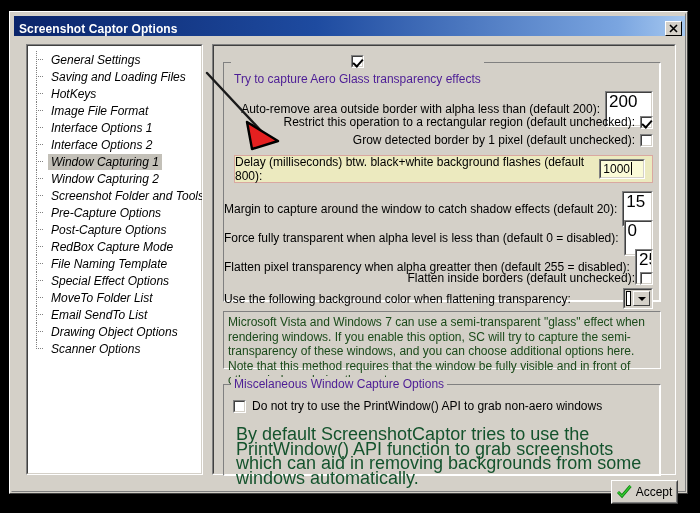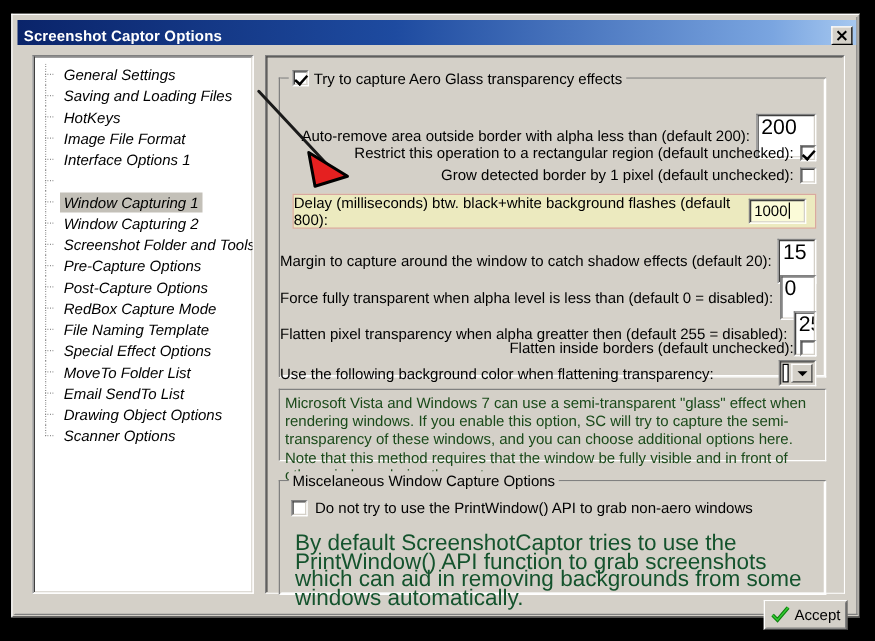--- a/index.html
+++ b/index.html
@@ -177,26 +177,27 @@
     border-top-color: #d4d0c8;
     box-sizing: border-box;
   }
   .group-legend {
     position: absolute;
     top: -8px;
     left: 7px;
     background: #d4d0c8;
     padding: 0 3px;
     font-size: 12px;
-    color: #000000;
+    color: #4c1d95;
     display: flex;
     align-items: center;
     gap: 4px;
     white-space: nowrap;
     height: 15px;
+    flex-direction: column;
   }
 
   
   .cb {
     width: 13px;
     height: 13px;
     background: #ffffff;
     border: 1px solid #808080;
     border-right-color: #ffffff;
     border-bottom-color: #ffffff;
@@ -447,20 +448,21 @@
           <div class="tree-item">
             <span class="tree-dots"></span>
             <span class="tree-label">Image File Format</span>
           </div>
           <div class="tree-item">
             <span class="tree-dots"></span>
             <span class="tree-label">Interface Options 1</span>
           </div>
           <div class="tree-item">
             <span class="tree-dots"></span>
+            <span class="tree-label">Interface Options 2</span>
           </div>
           <div class="tree-item selected">
             <span class="tree-dots"></span>
             <span class="tree-label">Window Capturing 1</span>
           </div>
           <div class="tree-item">
             <span class="tree-dots"></span>
             <span class="tree-label">Window Capturing 2</span>
           </div>
           <div class="tree-item">

